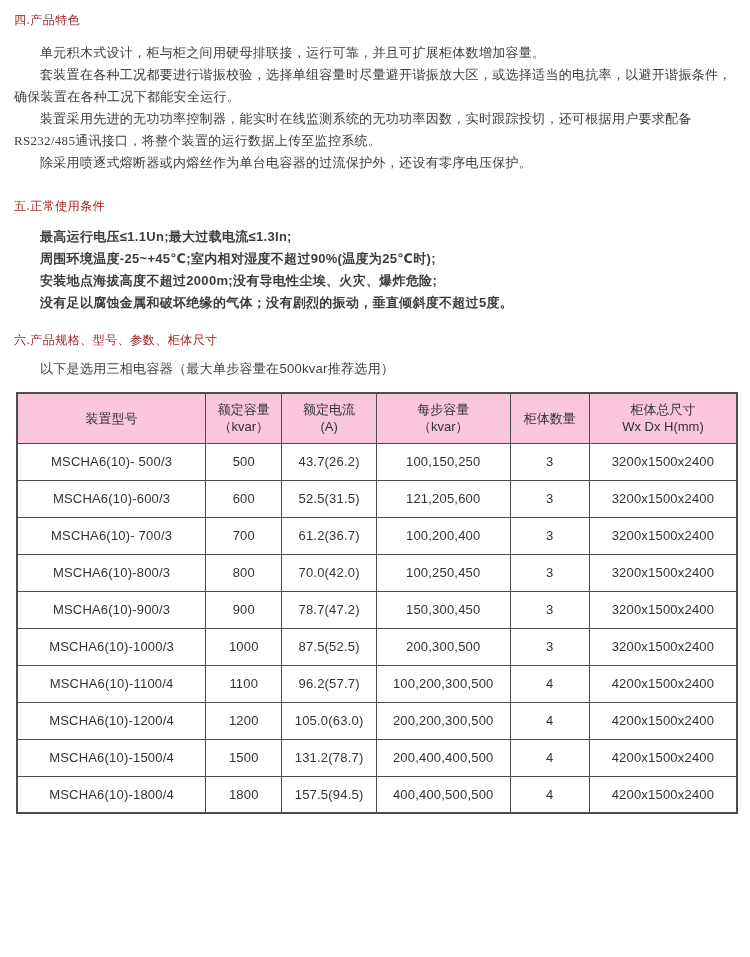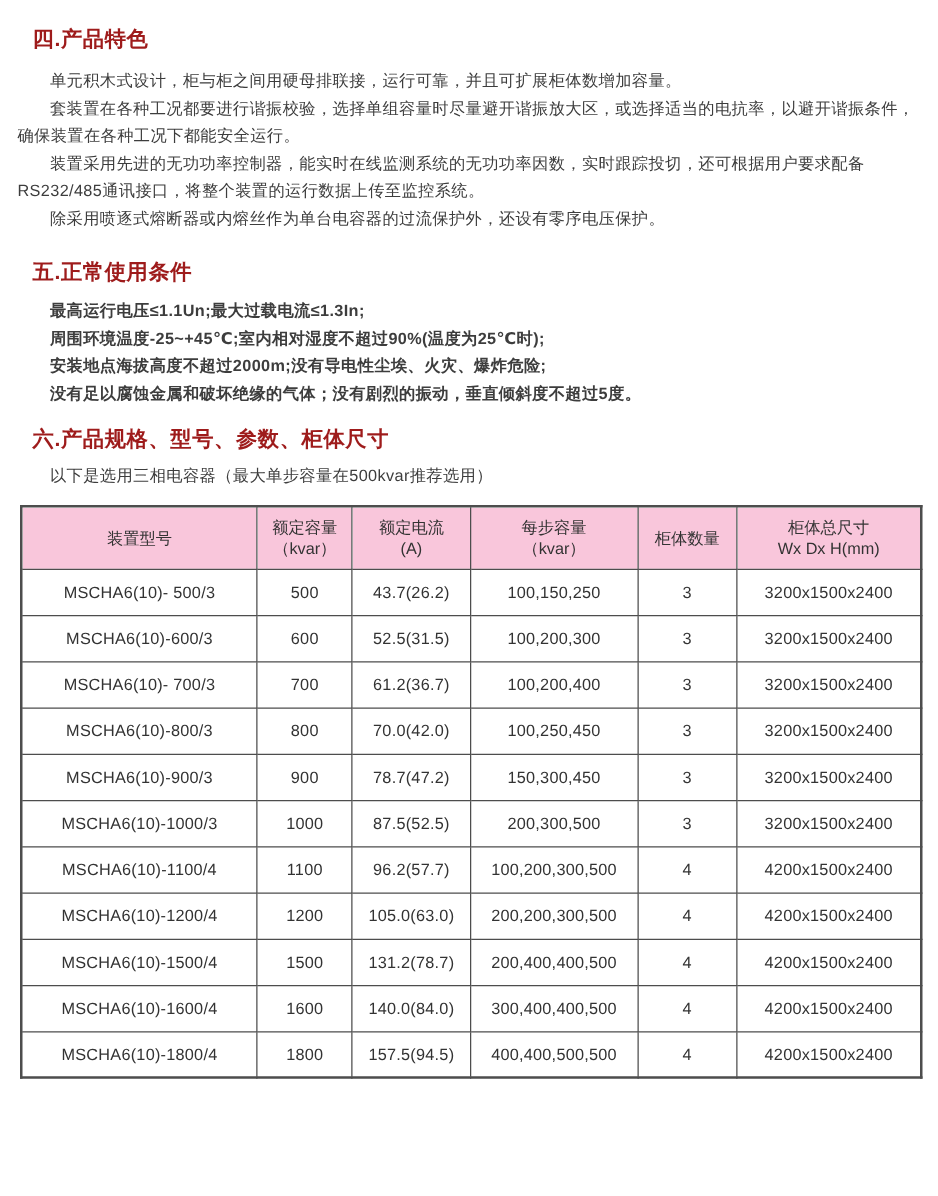--- a/index.html
+++ b/index.html
@@ -12,36 +12,37 @@
   html,body{margin:0;padding:0;background:#ffffff;}
   body{
     width:750px;height:957px;overflow:hidden;
     font-family:"Liberation Sans","DejaVu Sans",sans-serif;
     color:var(--body-text);
   }
   .page{padding:8px 14px 0 14px;}
 
   .sec-title{
     color:var(--title-red);
-    font-size:17px;
-    font-weight:bold;
+    font-size:12px;
+    font-weight:normal;
     line-height:24px;
-    margin:12px;
+    margin:0;
     letter-spacing:0.5px;
   }
   .sec-title.s4{margin-bottom:10px;}
   .sec-title.s5{margin-top:20px;margin-bottom:8px;}
   .sec-title.s6{margin-top:14px;margin-bottom:8px;}
 
   .body-par{
     margin:0;
     font-size:13px;
     line-height:22px;
     text-indent:2em;
     letter-spacing:0.3px;
+    font-family:Liberation Serif, serif;
   }
   .cond-line{
     margin:0;
     font-size:13px;
     line-height:22px;
     padding-left:2em;
     letter-spacing:0.3px;
     font-weight:bold;
   }
   .table-intro{
@@ -137,21 +138,21 @@
             <td>500</td>
             <td>43.7(26.2)</td>
             <td>100,150,250</td>
             <td>3</td>
             <td>3200x1500x2400</td>
           </tr>
           <tr>
             <td>MSCHA6(10)-600/3</td>
             <td>600</td>
             <td>52.5(31.5)</td>
-            <td>100,200,300</td>
+            <td>121,205,600</td>
             <td>3</td>
             <td>3200x1500x2400</td>
           </tr>
           <tr>
             <td>MSCHA6(10)- 700/3</td>
             <td>700</td>
             <td>61.2(36.7)</td>
             <td>100,200,400</td>
             <td>3</td>
             <td>3200x1500x2400</td>
@@ -198,28 +199,20 @@
           </tr>
           <tr>
             <td>MSCHA6(10)-1500/4</td>
             <td>1500</td>
             <td>131.2(78.7)</td>
             <td>200,400,400,500</td>
             <td>4</td>
             <td>4200x1500x2400</td>
           </tr>
           <tr>
-            <td>MSCHA6(10)-1600/4</td>
-            <td>1600</td>
-            <td>140.0(84.0)</td>
-            <td>300,400,400,500</td>
-            <td>4</td>
-            <td>4200x1500x2400</td>
-          </tr>
-          <tr>
             <td>MSCHA6(10)-1800/4</td>
             <td>1800</td>
             <td>157.5(94.5)</td>
             <td>400,400,500,500</td>
             <td>4</td>
             <td>4200x1500x2400</td>
           </tr>
         </tbody>
     </table>
   </section>

